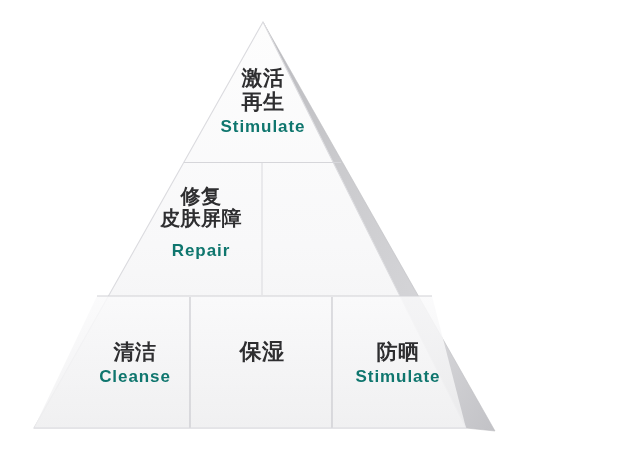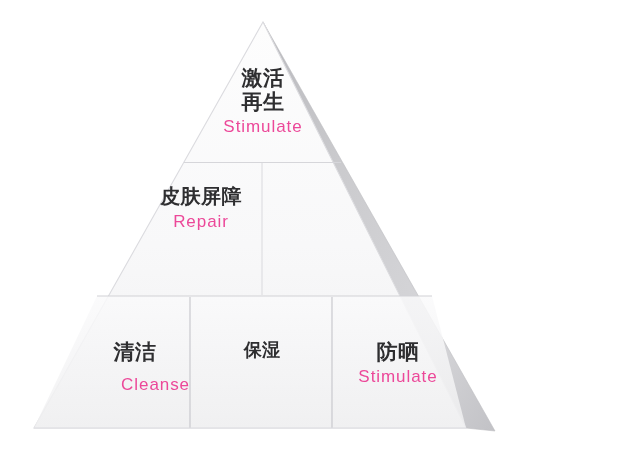--- a/index.html
+++ b/index.html
@@ -34,67 +34,67 @@
   }
   .cn {
     display: block;
     color: #2e2e30;
     font-weight: 700;
     letter-spacing: 0.02em;
     white-space: nowrap;
   }
   .en {
     display: block;
-    color: #ec4899;
-    font-weight: 400;
+    color: #0f766e;
+    font-weight: 700;
     letter-spacing: 0.055em;
     white-space: nowrap;
   }
 
   
   #label-stimulate {
     left: 203px;
     top: 66px;
     width: 120px;
   }
   #label-stimulate .cn { font-size: 21px; }
   #label-stimulate .en { font-size: 17px; margin-top: 4px; }
 
   
   #label-repair {
     left: 145px;
     top: 185px;
     width: 112px;
   }
   #label-repair .cn { font-size: 20px; }
-  #label-repair .en { font-size: 17px; margin-top: 5px; }
+  #label-repair .en { font-size: 17px; margin-top: 11px; }
 
   #label-quench {
     left: 268px;
     top: 198px;
     width: 104px;
   }
   #label-quench .cn { font-size: 21px; }
   #label-quench .en { font-size: 17px; margin-top: 4px; }
 
   
   #label-cleanse {
     left: 80px;
     top: 340px;
     width: 110px;
   }
   #label-cleanse .cn { font-size: 21px; }
-  #label-cleanse .en { font-size: 17px; margin-top: 11px; text-align: right; }
+  #label-cleanse .en { font-size: 17px; margin-top: 3px; }
 
   #label-moisture {
     left: 206px;
     top: 340px;
     width: 112px;
   }
-  #label-moisture .cn { font-size: 18px; }
+  #label-moisture .cn { font-size: 22px; }
   #label-moisture .en { font-size: 17px; margin-top: 3px; }
 
   #label-protection {
     left: 337px;
     top: 340px;
     width: 122px;
   }
   #label-protection .cn { font-size: 21px; }
   #label-protection .en { font-size: 17px; margin-top: 3px; }
 </style>
@@ -139,20 +139,21 @@
     <line x1="34" y1="428" x2="466" y2="428" stroke="#dcdce0" stroke-width="1.2"></line>
   </svg>
 
   <div class="tier-label" id="label-stimulate">
     <span class="cn">激活</span>
     <span class="cn">再生</span>
     <span class="en">Stimulate</span>
   </div>
 
   <div class="tier-label" id="label-repair">
+    <span class="cn">修复</span>
     <span class="cn">皮肤屏障</span>
     <span class="en">Repair</span>
   </div>
 
   <div class="tier-label" id="label-quench">
   </div>
 
   <div class="tier-label" id="label-cleanse">
     <span class="cn">清洁</span>
     <span class="en">Cleanse</span>

